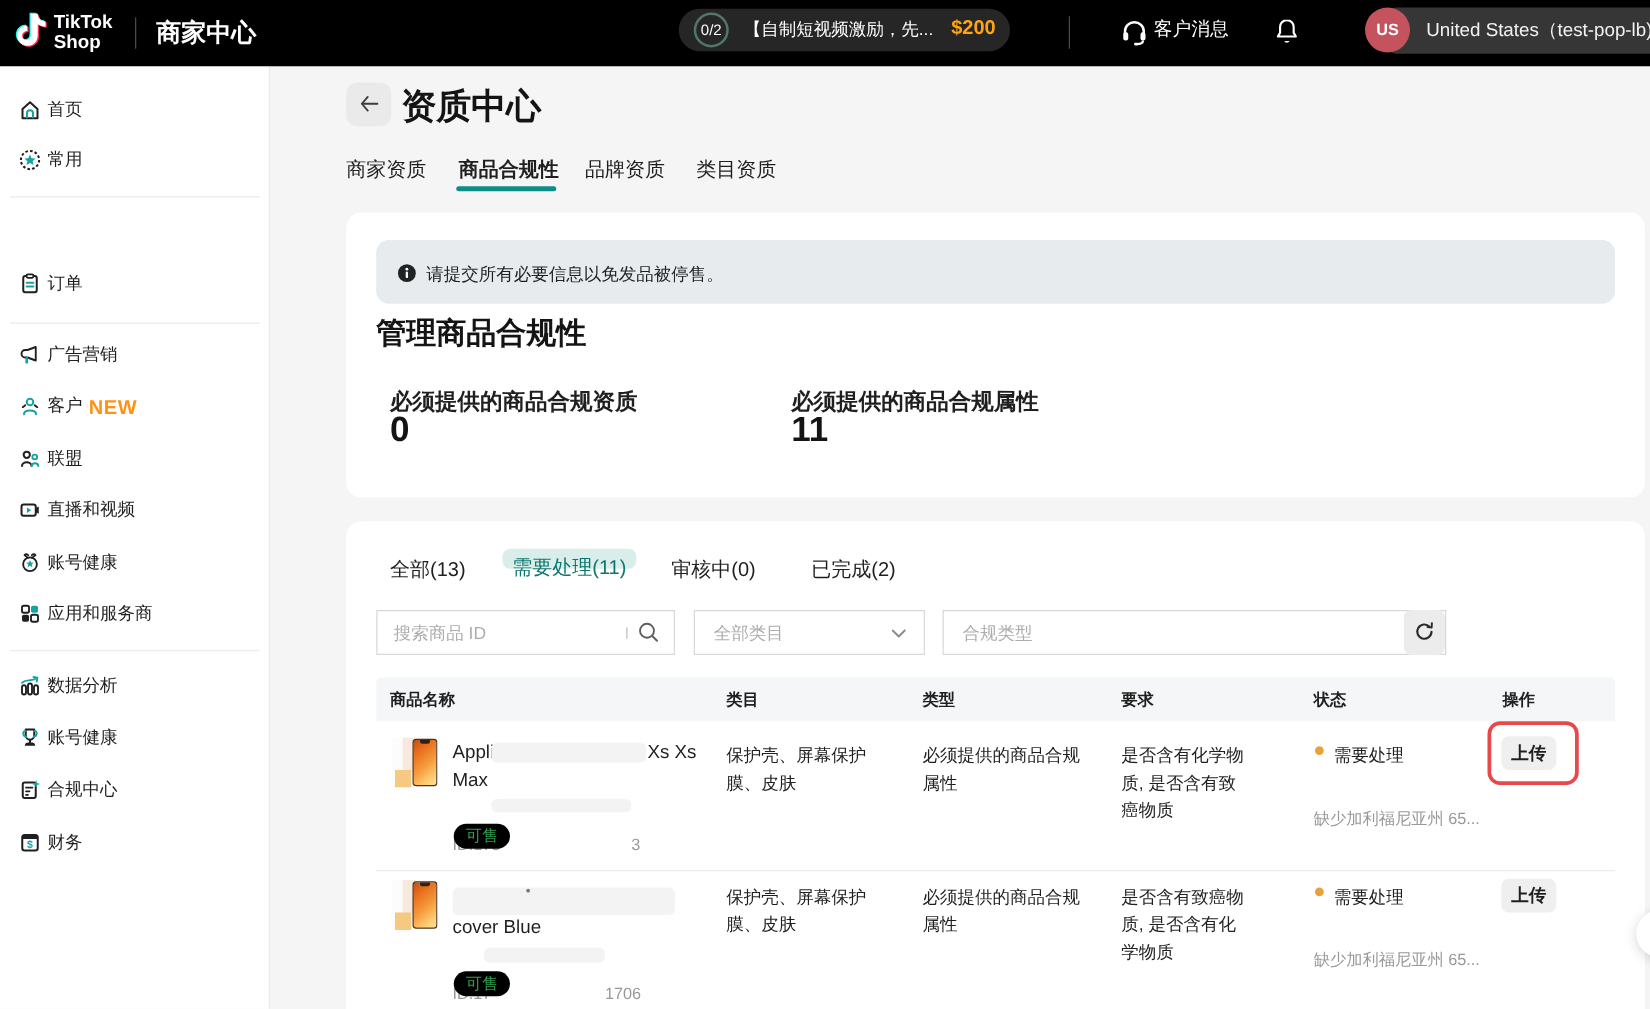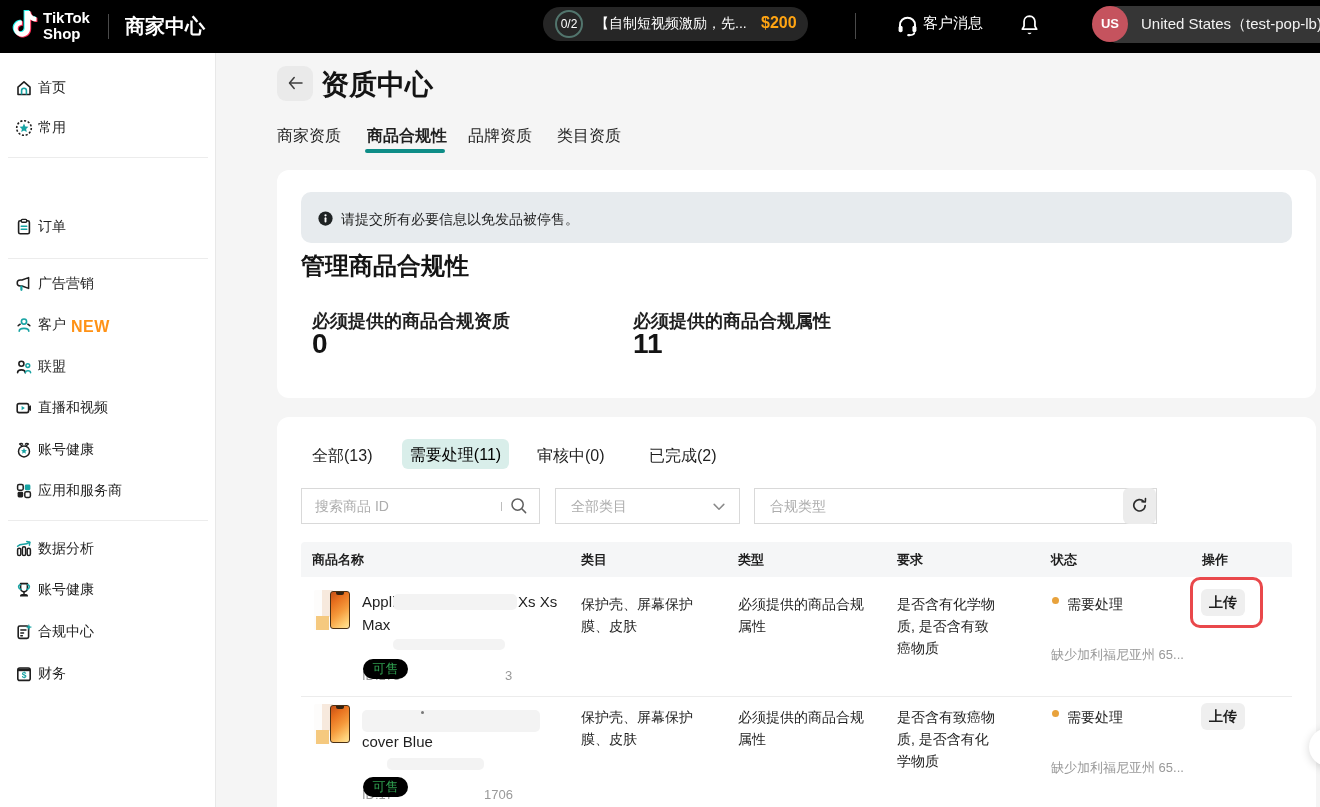--- a/index.html
+++ b/index.html
@@ -36,21 +36,21 @@
 #tunder { position:absolute; left:365px; top:149px; width:80px; height:4px; background:#0e8d87; border-radius:2px; }
 .card { position:absolute; background:#fff; border-radius:12px; }
 #card1 { left:277px; top:170px; width:1039px; height:228px; }
 #notice { position:absolute; left:301px; top:192px; width:991px; height:51px; background:#e7ebee; border-radius:10px; }
 #noticetext { position:absolute; left:341px; top:211px; font-size:14px; color:#1f1f1f; }
 #mtitle { position:absolute; left:301px; top:250px; font-size:24px; font-weight:700; color:#141414; }
 .slabel { position:absolute; top:309px; font-size:18px; font-weight:700; color:#1f1f1f; }
 .sval { position:absolute; top:330px; font-size:28px; font-weight:700; color:#141414; line-height:28px; }
 #card2 { left:277px; top:417px; width:1039px; height:500px; }
 .ftab { position:absolute; top:446px; font-size:16px; color:#1f1f1f; }
-#ftabact { position:absolute; left:402px; top:439px; width:107px; height:30px; background:#d9eeea; border-radius:6px; color:#000000; font-size:16px; text-align:center; line-height:32px; }
+#ftabact { position:absolute; left:402px; top:439px; width:107px; height:16px; background:#d9eeea; border-radius:6px; color:#0f766e; font-size:16px; text-align:center; line-height:32px; }
 .fbox { position:absolute; top:488px; height:36px; border:1px solid #d9d9d9; border-radius:0; background:#fff; }
 .fph { position:absolute; top:9px; font-size:14px; color:#adadad; }
 #refbtn { position:absolute; left:1123px; top:488px; width:33px; height:36px; background:#ececec; border-radius:6px; }
 #thead { position:absolute; left:301px; top:542px; width:991px; height:35px; background:#f5f6f7; border-radius:4px 4px 0 0; }
 .th { position:absolute; top:551px; font-size:13px; color:#1f1f1f; font-weight:700; }
 .td { position:absolute; font-size:14px; color:#1f1f1f; line-height:22px; }
 .tgray { position:absolute; font-size:13px; color:#999;margin-top:32px; }
 #rowdiv { position:absolute; left:301px; top:696px; width:991px; height:1px; background:#ececec; }
 .thumb { position:absolute; left:314px; width:36px; height:40px; border-radius:2px; overflow:hidden; background:#fdfcfb; }
 .pk1 { position:absolute; left:8px; top:0; width:11px; height:27px; background:#f7e9dd; }

